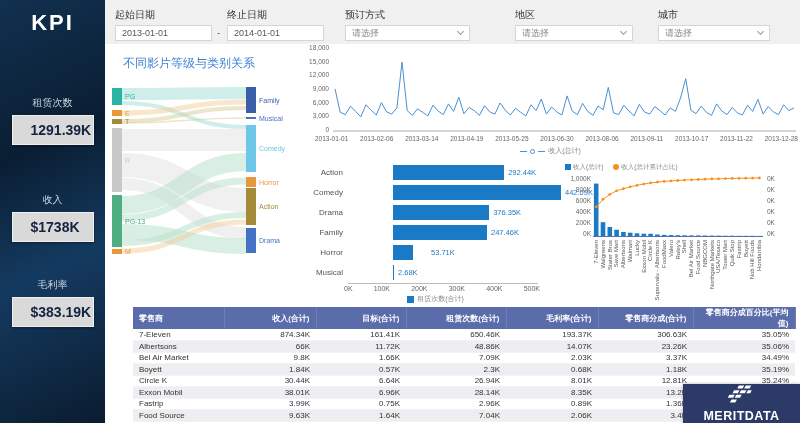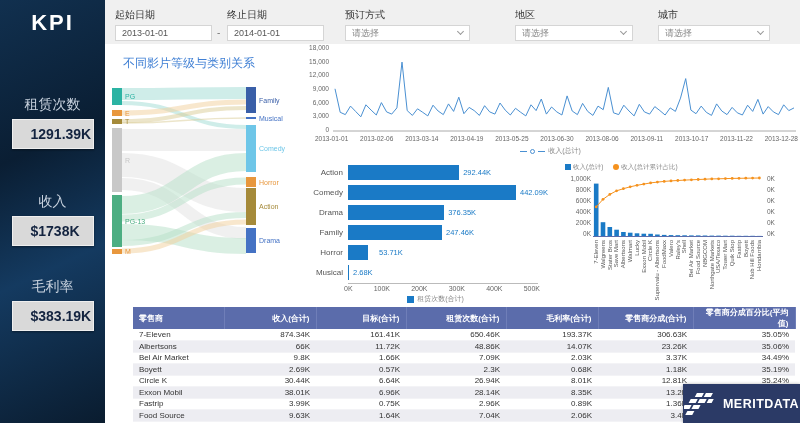--- a/index.html
+++ b/index.html
@@ -6,21 +6,21 @@
   html,body { background:#888; }
   body { font-family:"Liberation Sans", sans-serif; }
   #app { position:relative; width:800px; height:423px; background:#fff; overflow:hidden; }
 
   
   #sidebar { position:absolute; left:0; top:0; width:105px; height:423px;
     background:linear-gradient(155deg,#11304f 0%,#0a1e33 35%,#143a60 62%,#0a1c2f 100%); }
   #kpi-title { position:absolute; top:10px; width:100%; text-align:center; color:#fff;
     font-size:22px; font-weight:bold; letter-spacing:2px; }
   .metric { position:absolute; width:100%; text-align:center; }
-  .metric-label { color:#c9d3df; font-size:14px; margin-bottom:5px; }
+  .metric-label { color:#c9d3df; font-size:10px; margin-bottom:5px; }
   .metric-box { margin:0 auto; width:82px; background:#d9d9d9; border:1px solid #efefef;
     box-shadow:0 1px 2px rgba(0,0,0,.4); padding:5px 18px; }
   .metric-value { color:#13233f; font-size:14px; font-weight:bold; }
   #metric-0 { top:96px; } #metric-1 { top:193px; } #metric-2 { top:278px; }
 
   
   #filterbar { position:absolute; left:105px; top:0; width:759px; height:44px; background:#f0f0f0; }
   .flabel { position:absolute; top:8px; font-size:10px; color:#333; }
   .finput { position:absolute; top:25px; height:16px; background:#fff; border:1px solid #d5d5d5;
     font-size:9px; color:#555; line-height:14px; padding:0 6px; }
@@ -47,21 +47,21 @@
     justify-content:space-between; font-size:6.5px; color:#666; }
   #line-legend { position:absolute; left:0; top:101px; width:100%; display:flex;
     justify-content:center; align-items:center; gap:3px; font-size:7px; color:#888; }
   .lgd-line { width:7px; height:1px; background:#4a90d2; }
   .lgd-dot { width:5px; height:5px; border:1.3px solid #4a90d2; border-radius:50%; background:#fff; }
 
   
   #bar-chart { position:absolute; left:308px; top:162px; width:255px; height:140px; }
   .bar-row { display:flex; align-items:center; height:20px; }
   .bar-cat { width:40px; text-align:right; font-size:8px; color:#555; padding-right:5px; }
-  .bar-track { position:relative; flex:1; height:15px; }
+  .bar-track { position:relative; flex:1; height:15px;margin-left:45px; }
   .bar-fill { position:absolute; left:0; top:0; height:15px; background:#1a7ac6; }
   .bar-val { position:absolute; top:3px; font-size:7.5px; color:#1a7ac6; white-space:nowrap; }
   #bar-xticks { position:absolute; left:36px; top:123px; width:196px; display:flex;
     justify-content:space-between; font-size:7px; color:#666; }
   #bar-axis { position:absolute; left:40px; top:121px; width:190px; border-top:1px solid #bbb; }
   #bar-legend { position:absolute; left:0; top:132px; width:100%; display:flex;
     justify-content:center; align-items:center; gap:3px; font-size:7px; color:#888; }
   .lgd-sq { width:7px; height:7px; }
 
   
@@ -85,21 +85,21 @@
   th.num { text-align:right; }
   td { font-size:8px; color:#333; height:11.5px; padding:0 6px; white-space:nowrap; overflow:hidden; }
   td.num { text-align:right; }
   tbody tr:nth-child(even) { background:#ededf2; }
   tbody tr { border-bottom:1px solid #f3f3f6; }
   .cw0{width:91px;} .cw1{width:92px;} .cw2{width:90px;} .cw3{width:100px;}
   .cw4{width:92px;} .cw5{width:95px;} .cw6{width:102px;}
 
   
   #logo { position:absolute; left:683px; top:384px; width:117px; height:39px; background:#2b3a66;
-    display:flex; align-items:center; justify-content:center; gap:5px; box-shadow:0 0 3px rgba(0,0,0,.3); }
+    display:flex; align-items:center; justify-content:center; gap:5px; box-shadow:0 0 3px rgba(0,0,0,.3);flex-direction:column; }
   #logo-text { color:#fff; font-size:12.5px; font-weight:bold; letter-spacing:0.5px; }
 </style>
 </head>
 <body>
 
 <div id="app">
 
   <div id="sidebar">
     <div id="kpi-title">KPI</div>
     <div class="metric" id="metric-0">
@@ -249,21 +249,21 @@
           <div class="bar-cat">Family</div>
           <div class="bar-track">
             <div class="bar-fill" style="width: 94.0348px;"></div>
             <span class="bar-val" style="left: 98.0348px;">247.46K</span>
           </div>
         </div>
         <div class="bar-row">
           <div class="bar-cat">Horror</div>
           <div class="bar-track">
             <div class="bar-fill" style="width: 20.4098px;"></div>
-            <span class="bar-val" style="left: 31px;">53.71K</span>
+            <span class="bar-val" style="left: 38px;">53.71K</span>
           </div>
         </div>
         <div class="bar-row">
           <div class="bar-cat">Musical</div>
           <div class="bar-track">
             <div class="bar-fill" style="width: 1.0184px;"></div>
             <span class="bar-val" style="left: 5.0184px;">2.68K</span>
           </div>
         </div>
       </div>
@@ -487,21 +487,21 @@
             <td>Bel Air Market</td>
             <td class="num">9.8K</td>
             <td class="num">1.66K</td>
             <td class="num">7.09K</td>
             <td class="num">2.03K</td>
             <td class="num">3.37K</td>
             <td class="num">34.49%</td>
           </tr>
           <tr>
             <td>Boyett</td>
-            <td class="num">2.69K</td>
+            <td class="num">1.84K</td>
             <td class="num">0.57K</td>
             <td class="num">2.3K</td>
             <td class="num">0.68K</td>
             <td class="num">1.18K</td>
             <td class="num">35.19%</td>
           </tr>
           <tr>
             <td>Circle K</td>
             <td class="num">30.44K</td>
             <td class="num">6.64K</td>

